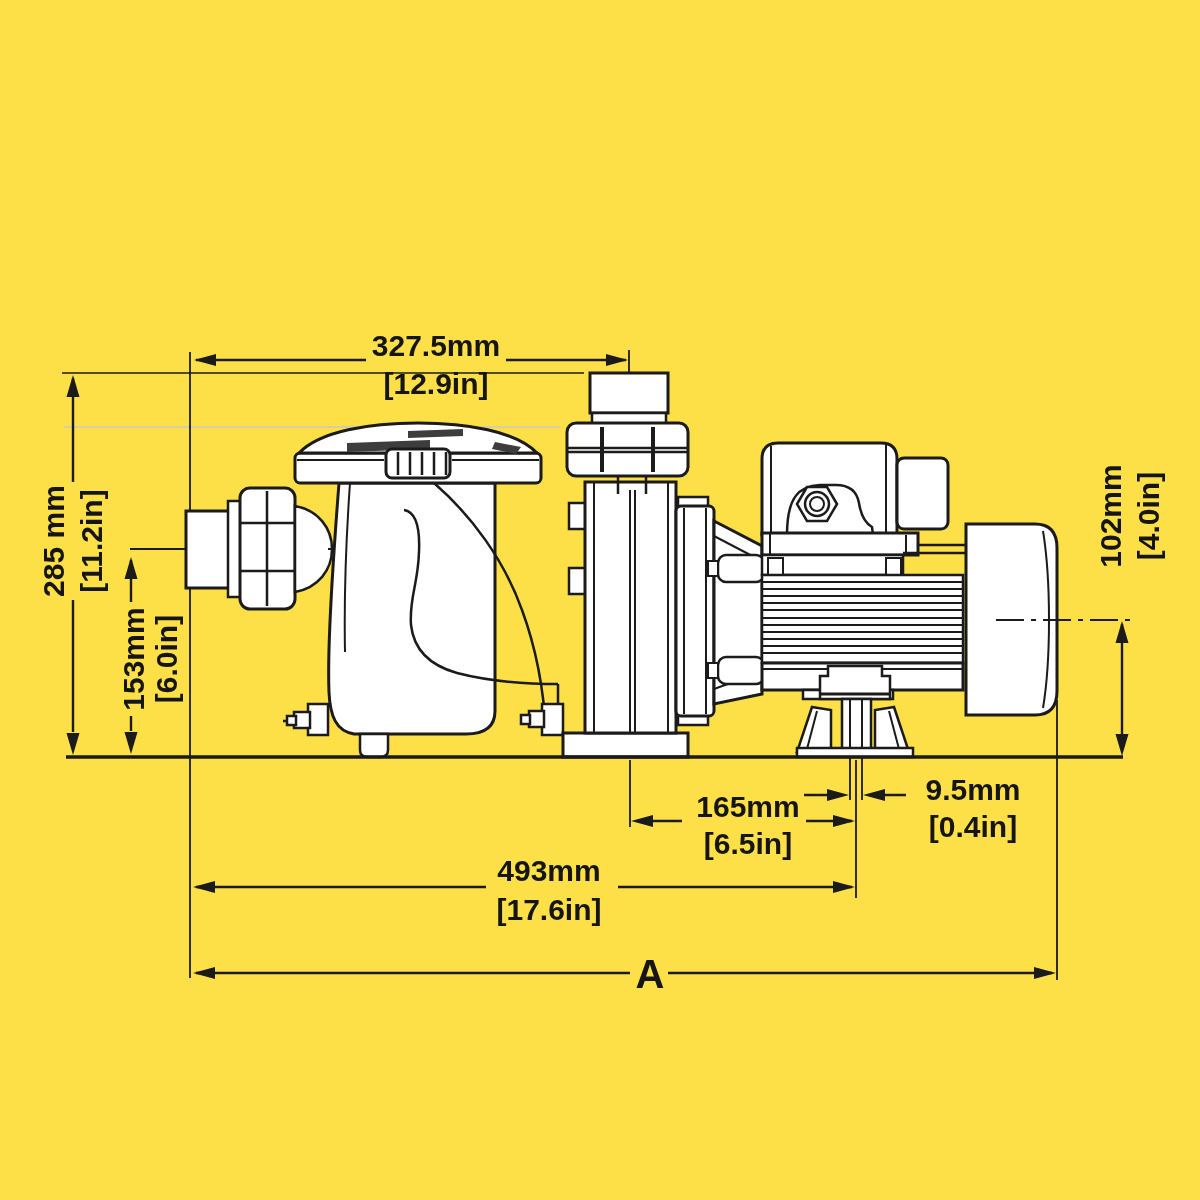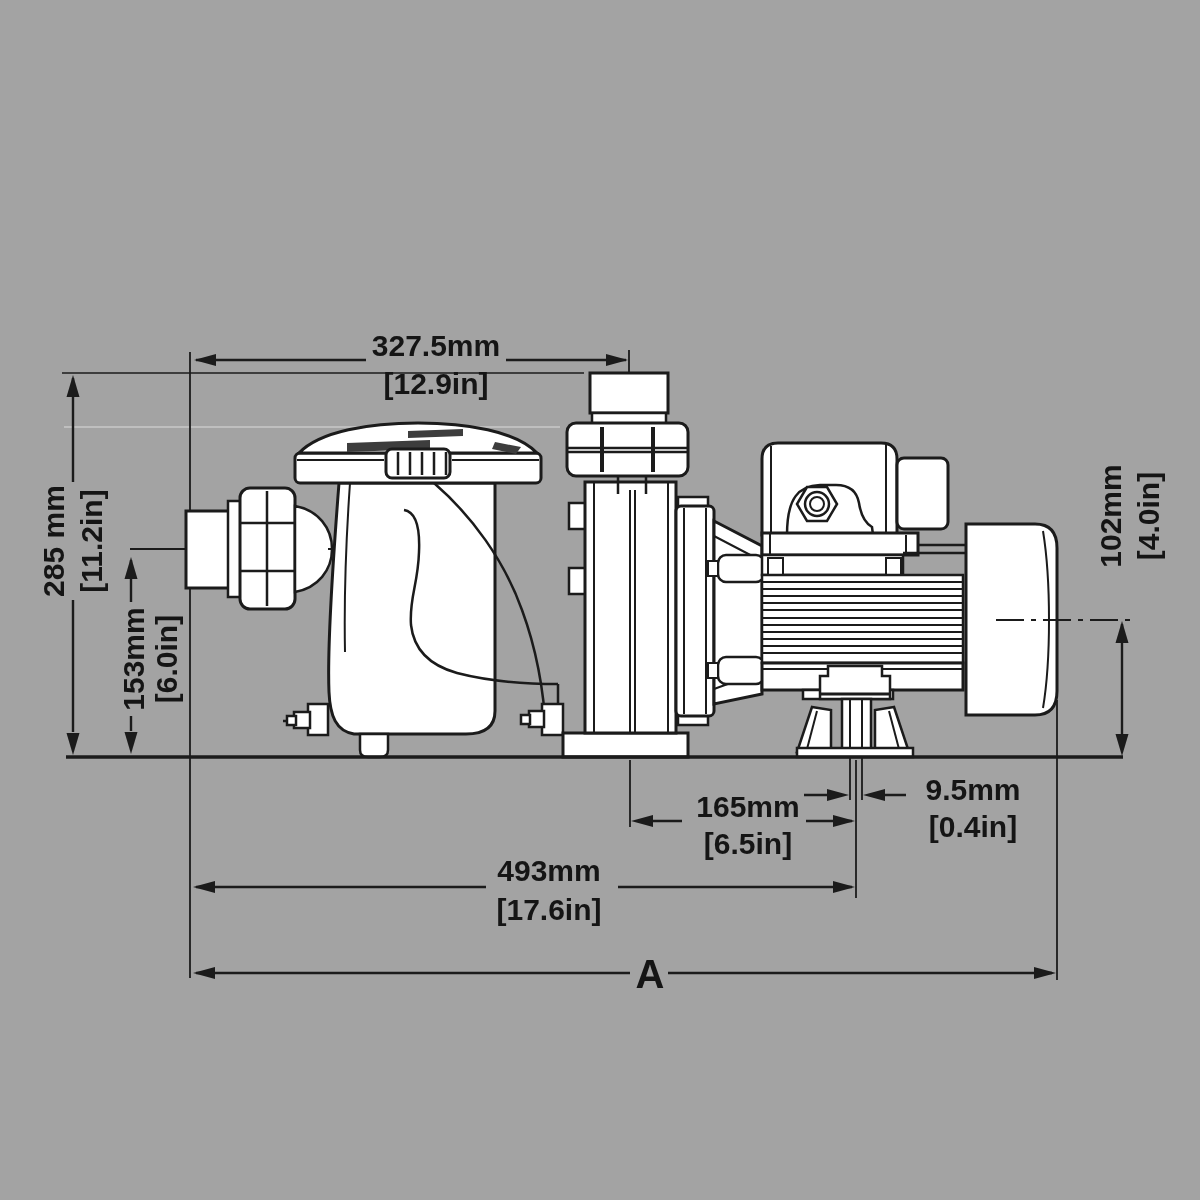--- a/index.html
+++ b/index.html
@@ -1,16 +1,16 @@
 <!DOCTYPE html>
 <html><head>
 <meta charset="utf-8">
 <style>
   html,body{margin:0;padding:0;background:#ffffff;}
-  .stage{position:relative;width:1200px;height:1200px;background:#a3a3a3;overflow:hidden;}
+  .stage{position:relative;width:1200px;height:1200px;background:#fde047;overflow:hidden;}
   svg{display:block;}
   .dim-text{font-family:"Liberation Sans",sans-serif;font-weight:700;font-size:30px;fill:#151515;}
   .dim-text-lg{font-family:"Liberation Sans",sans-serif;font-weight:700;font-size:40px;fill:#151515;}
 </style>
 </head>
 <body>
 
 <div class="stage">
 <svg width="1200" height="1200" viewBox="0 0 1200 1200">
 

